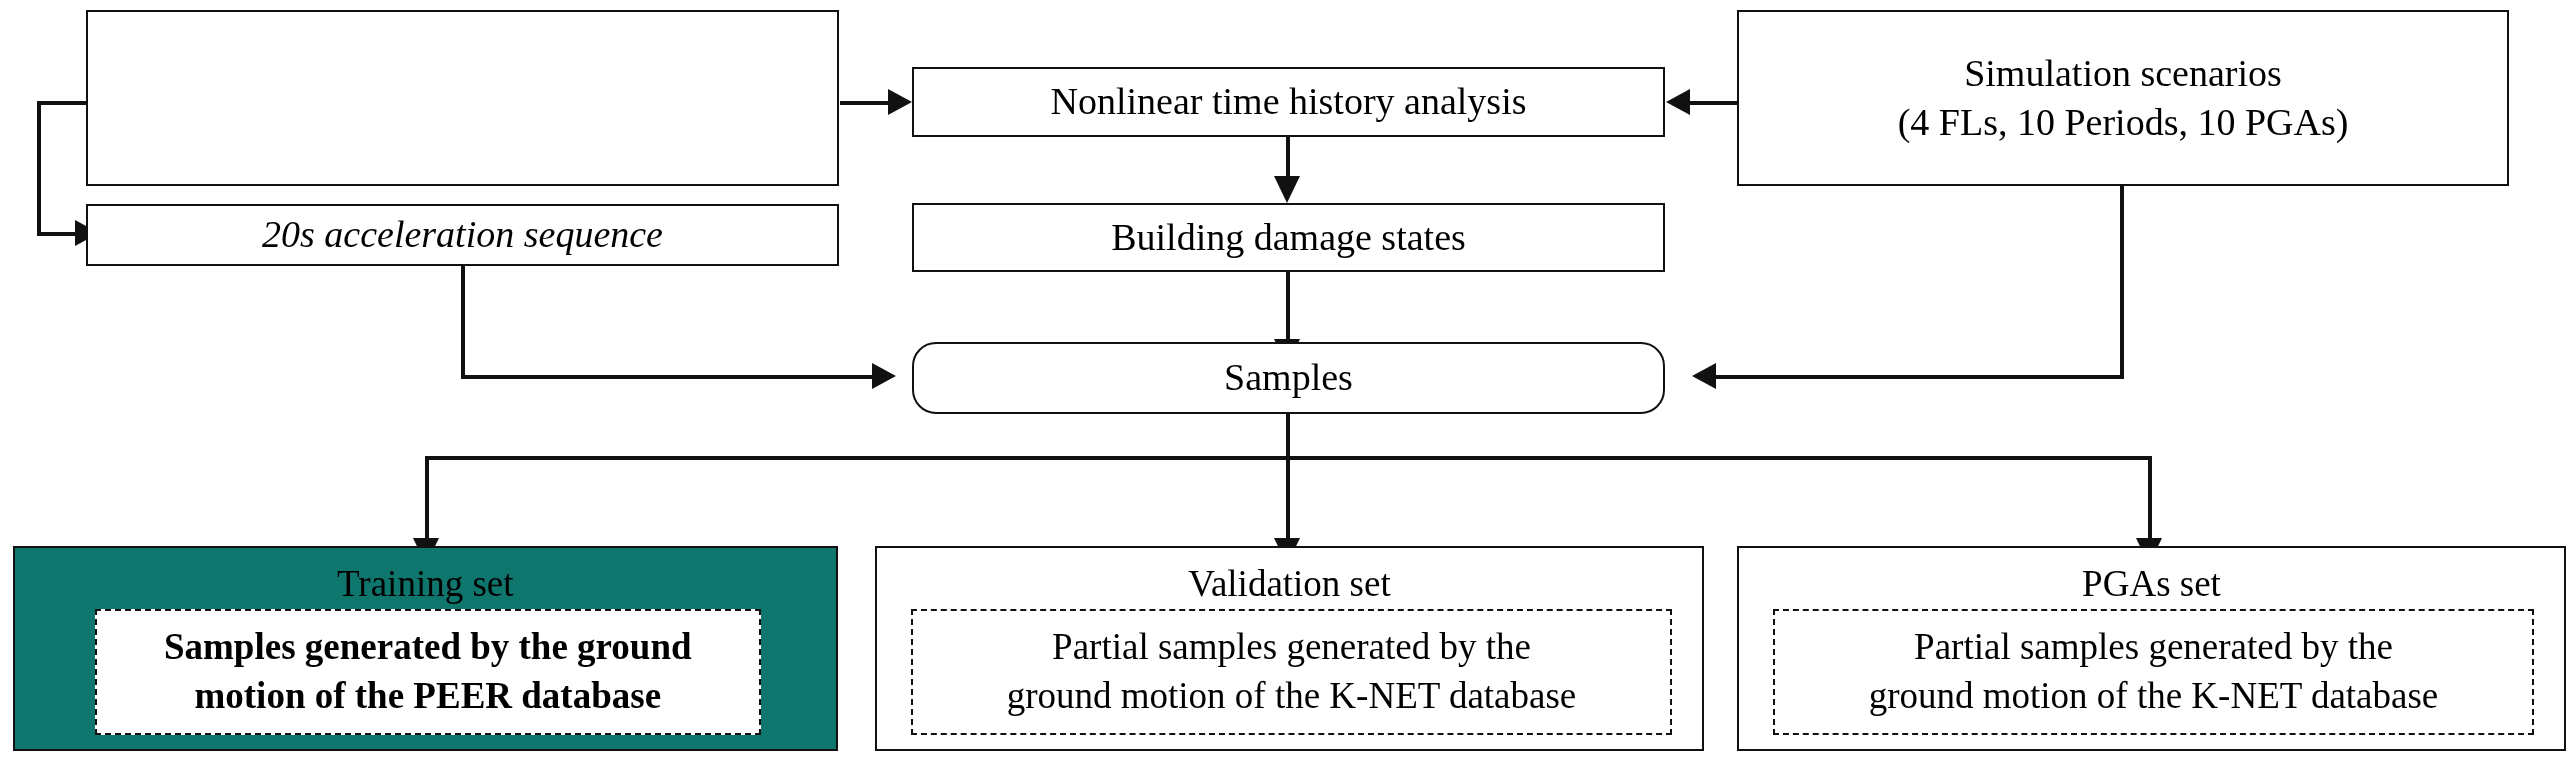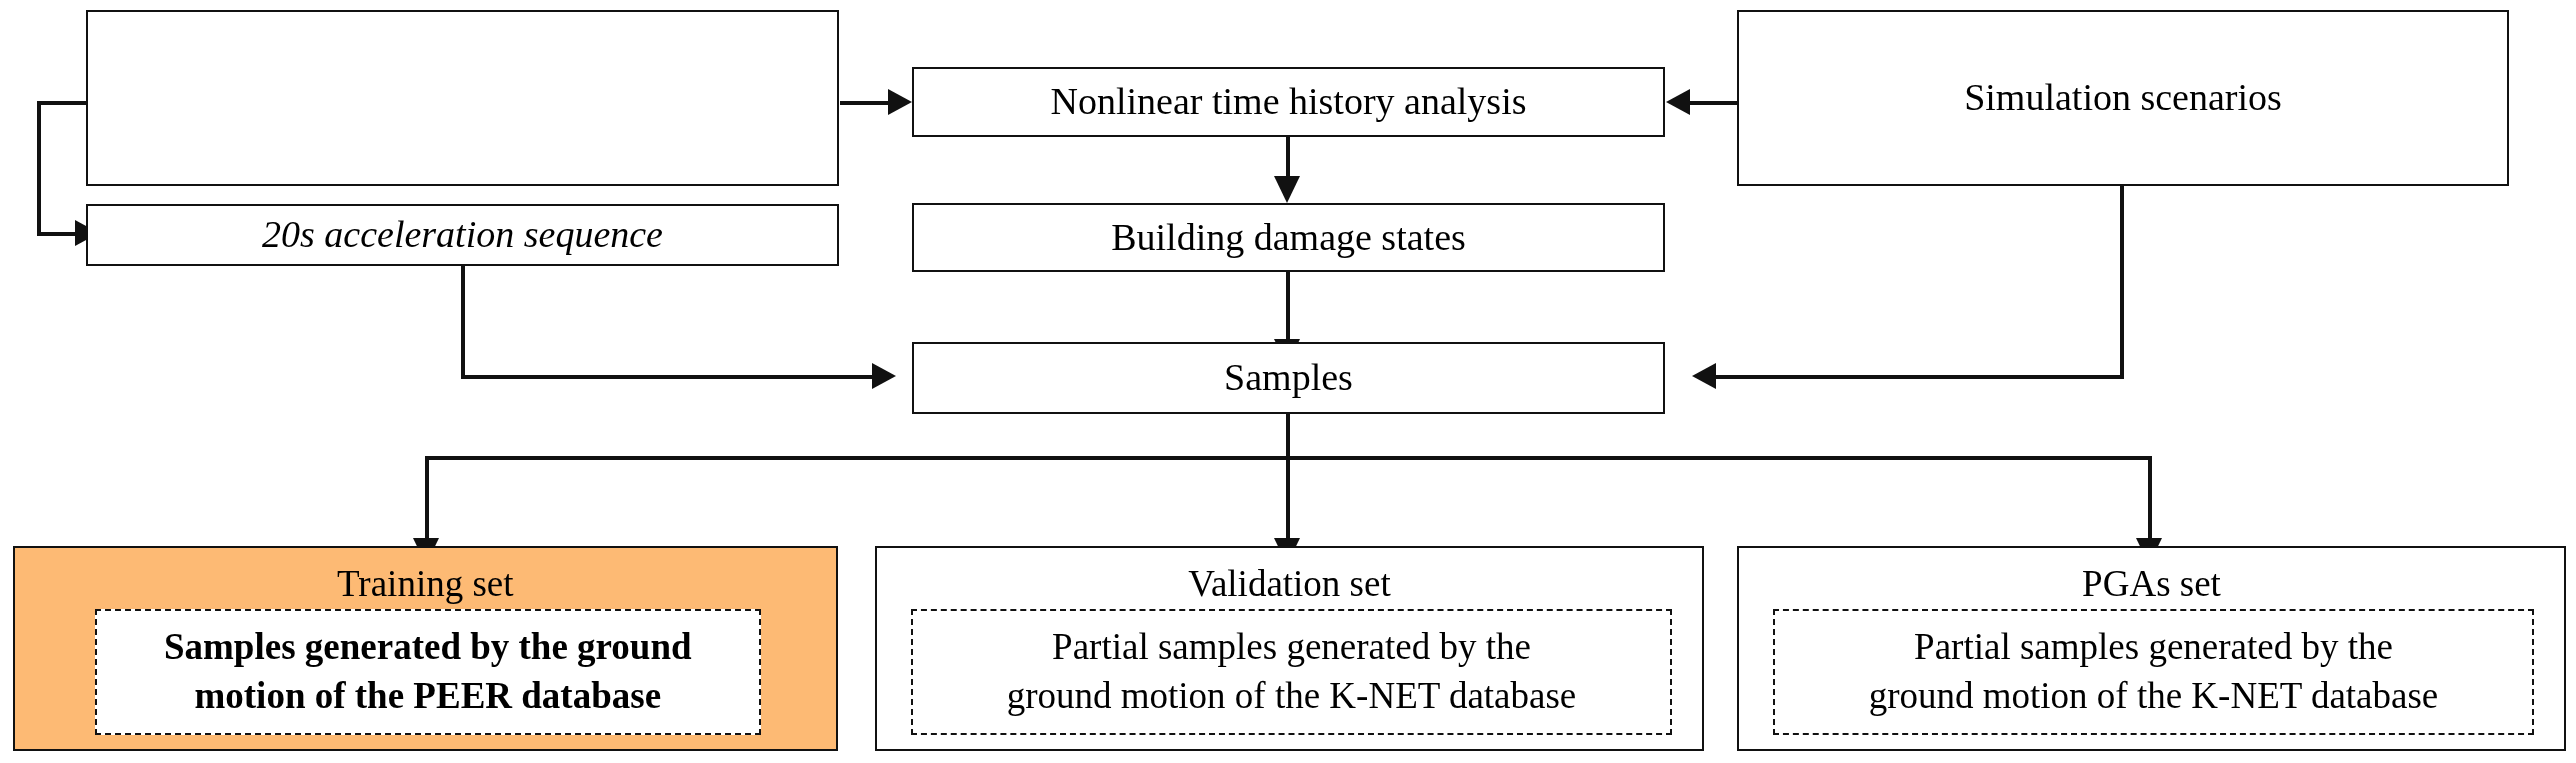--- a/index.html
+++ b/index.html
@@ -141,27 +141,28 @@
   <div class="box" style="left:912px; top:203px; width:753px; height:69px;">
     <span class="txt t-lg">Building damage states</span>
   </div>
 
   <div class="box" style="left:912px; top:67px; width:753px; height:70px;">
     <span class="txt t-lg">Nonlinear time history analysis</span>
   </div>
 
   <div class="box" style="left:1737px; top:10px; width:772px; height:176px;">
     <span class="txt t-lg">Simulation scenarios</span>
+    <span class="txt t-lg">(4 FLs, 10 Periods, 10 PGAs)</span>
   </div>
 
-  <div class="box" style="left:912px; top:342px; width:753px; height:72px;">
+  <div class="box" style="left:912px; top:342px; width:753px; height:72px;border-radius:24px;">
     <span class="txt t-lg">Samples</span>
   </div>
 
-  <div style="position:absolute; left:12.8px; top:546px; width:825px; height:205px; box-sizing:border-box; border:2.8px solid #111111; background:#fdba74;">
+  <div style="position:absolute; left:12.8px; top:546px; width:825px; height:205px; box-sizing:border-box; border:2.8px solid #111111; background:#0f766e;">
     <div class="setlabel" style="left:0; top:15.6px; width:100%;">Training set</div>
     <div class="dashed-inner" style="left:80px; top:61px; width:666px; height:126px;font-weight:bold;">
       <span>Samples generated by the ground
 motion of the PEER database</span>
     </div>
   </div>
 
   <div style="position:absolute; left:875px; top:546px; width:829px; height:205px; box-sizing:border-box; border:2.8px solid #111111; background:#ffffff;">
     <div class="setlabel" style="left:0; top:15.6px; width:100%;">Validation set</div>
     <div class="dashed-inner" style="left:34px; top:61px; width:761px; height:126px;">

